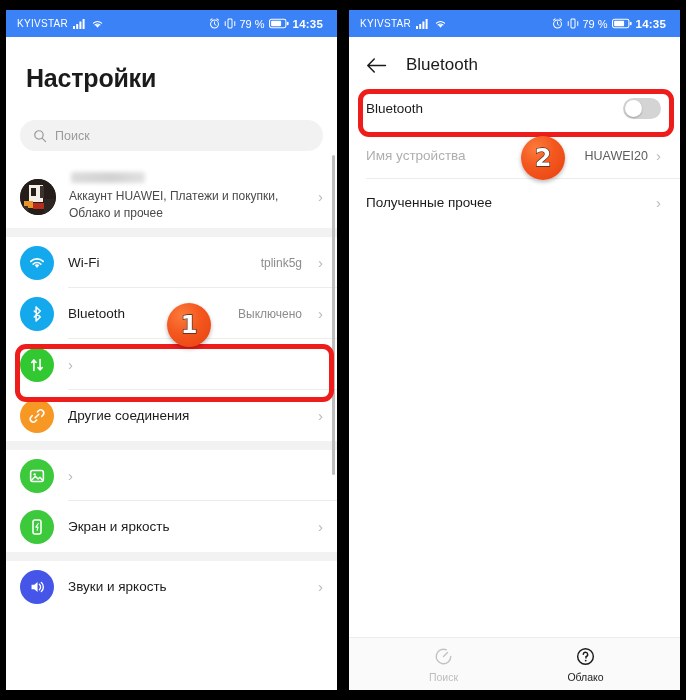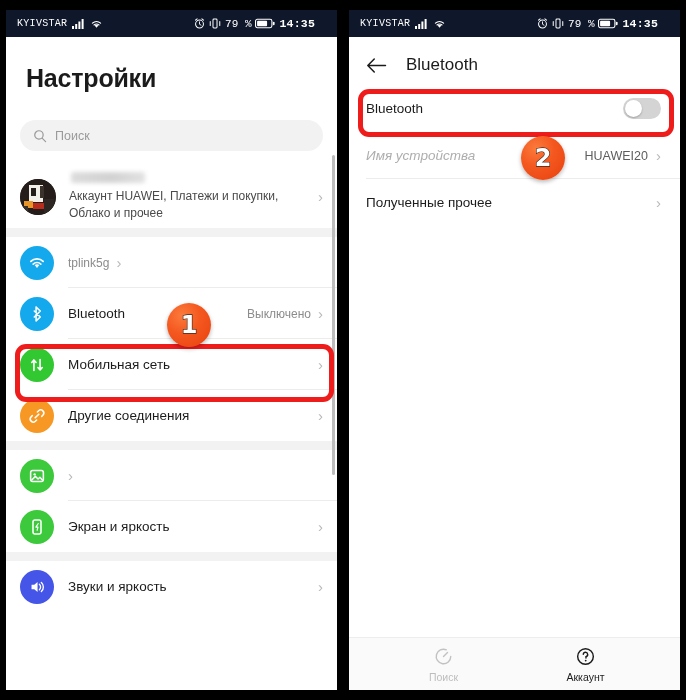--- a/index.html
+++ b/index.html
@@ -29,35 +29,34 @@
     height: 680px;
     background: #000000;
     overflow: hidden;
   }
   .phone.left  { left: 6px; }
   .phone.right { left: 349px; }
 
   .statusbar {
     position: relative;
     height: 27px;
-    background: #0f172a;
+    background: #3b82f6;
     color: #ffffff;
     display: flex;
     align-items: center;
     padding: 0 11px;
     box-sizing: border-box;
     font-size: 10.5px;
     letter-spacing: .2px;
-    font-family: Liberation Mono, monospace;
   }
   .sb-left { display: flex; align-items: center; gap: 5px; }
   .sb-carrier { font-size: 10px; letter-spacing: .3px; }
   .sb-right {
     position: absolute;
-    right: 22px; top: 0; bottom: 0;
+    right: 14px; top: 0; bottom: 0;
     display: flex; align-items: center; gap: 4px;
     font-size: 11px;
   }
   .sb-pct { font-size: 11px; letter-spacing: 0; }
   .sb-time { font-size: 11.5px; font-weight: 600; letter-spacing: .2px; }
 
   .ico { display: inline-block; line-height: 0; }
 
   
   .screen {
@@ -114,21 +113,21 @@
     margin-right: 14px;
   }
   .row .label {
     flex: 1 1 auto;
     font-size: 13.5px;
     color: #1c1c1c;
   }
   .row .value {
     font-size: 12px;
     color: #8c8c8c;
-    margin-right: 7px;
+    margin-right: 16px;
     white-space: nowrap;
   }
   .chev {
     color: #b9b9b9;
     font-size: 15px;
     line-height: 1;
     font-weight: 300;
   }
 
   
@@ -183,21 +182,21 @@
   }
   .bt-row {
     display: flex; align-items: center;
     height: 47px;
     padding: 0 19px 0 17px;
     box-sizing: border-box;
     background: #fff;
     position: relative;
   }
   .bt-row .label { flex: 1 1 auto; font-size: 13.5px; color: #1c1c1c; }
-  .bt-row .label.dim { color: #aeaeae; font-style: italic; }
+  .bt-row .label.dim { color: #aeaeae; }
   .bt-row .value { font-size: 12.5px; color: #5d5d5d; margin-right: 8px; }
   .bt-row .divider {
     position: absolute; left: 17px; right: 0; bottom: 0;
     height: 1px; background: #ececec;
   }
   .toggle {
     width: 38px; height: 21px;
     border-radius: 11px;
     background: #d4d4d4;
     position: relative;
@@ -359,20 +358,21 @@
       <div class="group">
 
         <div class="row">
           <div class="ic" style="background:#14a9ec">
             <svg width="20" height="20" viewBox="0 0 22 22">
                 <path d="M11 16.6l2.6-3.3a4.2 4.2 0 0 0-5.2 0z" fill="#fff"></path>
                 <path d="M4.2 9.3a9.6 9.6 0 0 1 13.6 0" stroke="#fff" stroke-width="1.9" fill="none" stroke-linecap="round"></path>
                 <path d="M6.8 12.2a6 6 0 0 1 8.4 0" stroke="#fff" stroke-width="1.8" fill="none" stroke-linecap="round"></path>
               </svg>
           </div>
+          <span class="label">Wi-Fi</span>
           <span class="value">tplink5g</span>
           <span class="chev">›</span>
           <div class="divider"></div>
         </div>
 
         <div class="row">
           <div class="ic" style="background:#14a9ec">
             <svg width="20" height="20" viewBox="0 0 22 22">
                 <path d="M10 3.4v15.2l4.6-4.3L8 7.7M10 3.4l4.6 4.3L8 14.3" stroke="#fff" stroke-width="1.7" fill="none" stroke-linejoin="round" stroke-linecap="round"></path>
               </svg>
@@ -383,21 +383,20 @@
           <div class="divider"></div>
         </div>
 
         <div class="row">
           <div class="ic" style="background:#32c832">
             <svg width="20" height="20" viewBox="0 0 22 22">
                 <path d="M7.6 17V5.6M7.6 5.6L5.2 8.2M7.6 5.6L10 8.2" stroke="#fff" stroke-width="1.8" fill="none" stroke-linecap="round" stroke-linejoin="round"></path>
                 <path d="M14.4 5v11.4M14.4 16.4L12 13.8M14.4 16.4l2.4-2.6" stroke="#fff" stroke-width="1.8" fill="none" stroke-linecap="round" stroke-linejoin="round"></path>
               </svg>
           </div>
-          <span class="label">Мобильная сеть</span>
           <span class="chev">›</span>
           <div class="divider"></div>
         </div>
 
         <div class="row">
           <div class="ic" style="background:#f79824">
             <svg width="20" height="20" viewBox="0 0 22 22">
                 <path d="M9 13l4-4" stroke="#fff" stroke-width="1.7" stroke-linecap="round"></path>
                 <path d="M11.4 6.6l1.4-1.4a3.4 3.4 0 0 1 4.8 4.8l-1.4 1.4" stroke="#fff" stroke-width="1.7" fill="none" stroke-linecap="round"></path>
                 <path d="M10.6 15.4l-1.4 1.4a3.4 3.4 0 0 1-4.8-4.8l1.4-1.4" stroke="#fff" stroke-width="1.7" fill="none" stroke-linecap="round"></path>
@@ -543,21 +542,21 @@
           <span class="bb-label">Поиск</span>
         </div>
         <div class="bb-item">
           <span class="ico">
             <svg width="21" height="21" viewBox="0 0 22 22">
                 <circle cx="11" cy="11" r="8.2" stroke="#1b1b1b" stroke-width="1.5" fill="none"></circle>
                 <path d="M8.7 8.6a2.3 2.3 0 1 1 2.8 2.5v1.4" stroke="#1b1b1b" stroke-width="1.5" fill="none" stroke-linecap="round"></path>
                 <circle cx="11.2" cy="15.3" r="0.95" fill="#1b1b1b"></circle>
               </svg>
           </span>
-          <span class="bb-label">Аккаунт</span>
+          <span class="bb-label">Облако</span>
         </div>
       </div>
     </div>
   </div>
 
   <div class="hl" style="left:15px; top:344px; width:319px; height:58px;"></div>
   <div class="hl" style="left:358px; top:89px; width:316px; height:48px;"></div>
 
   <div class="badge" style="left:167px; top:303px;">
     <span>1</span>

